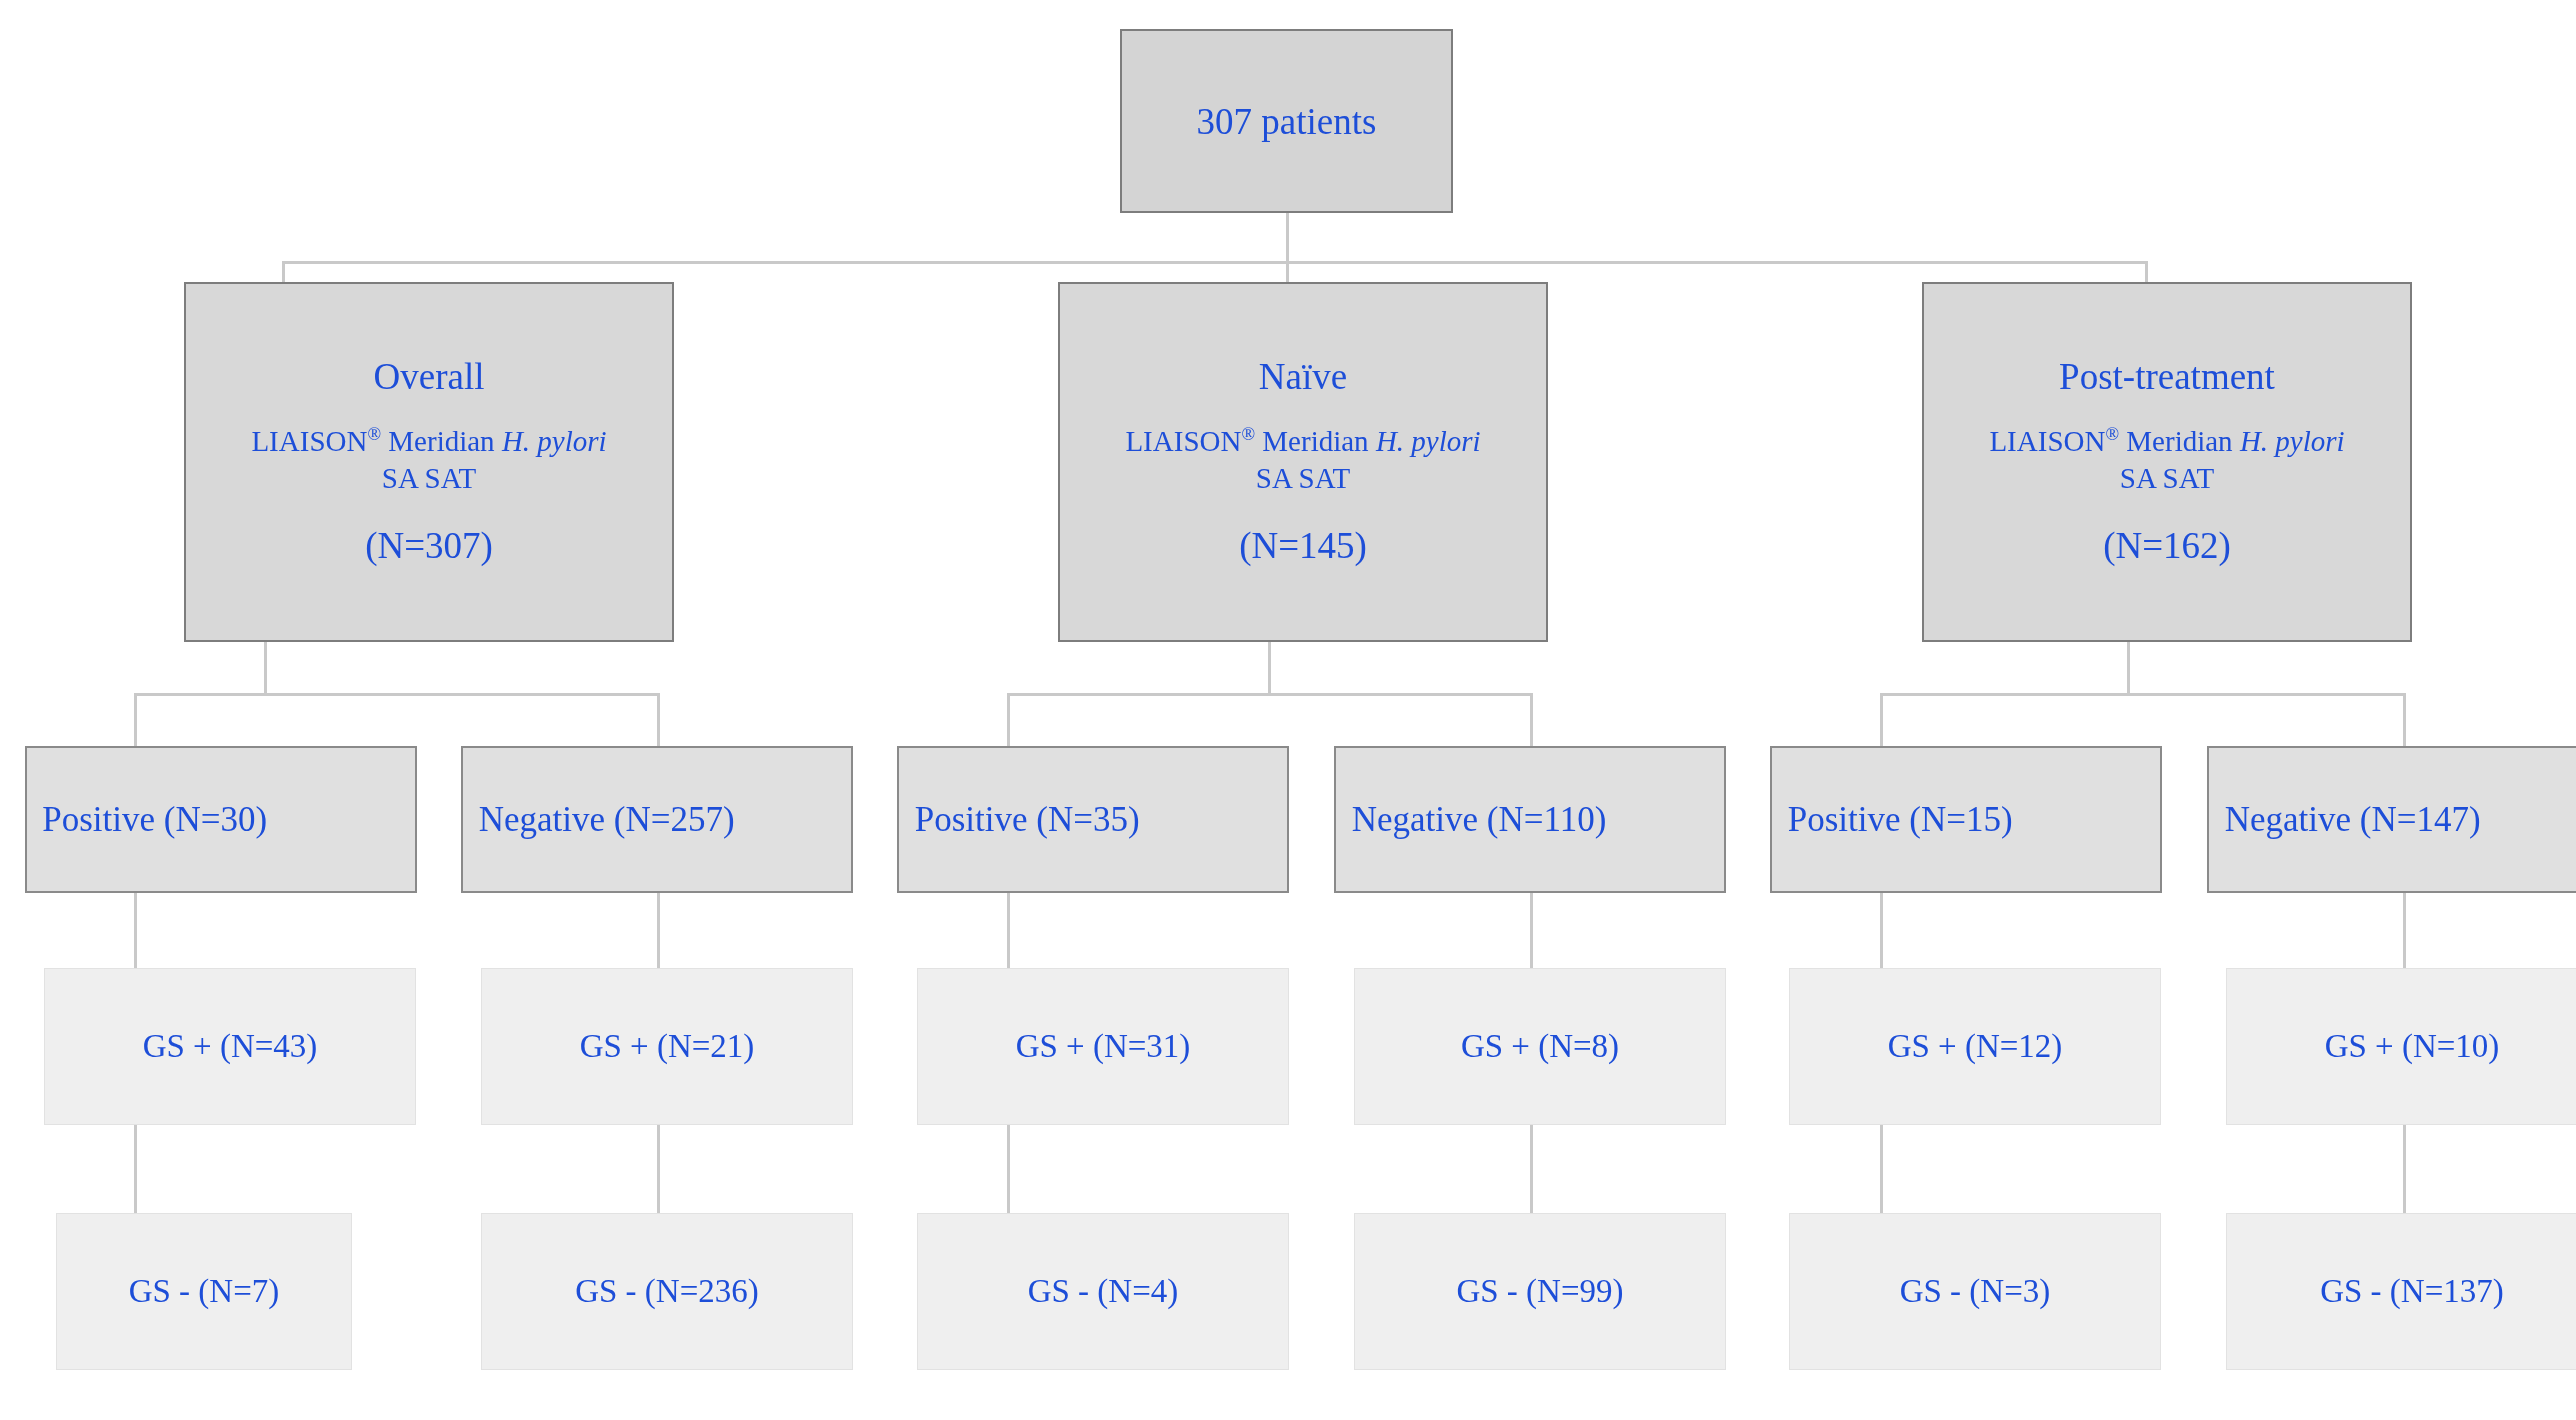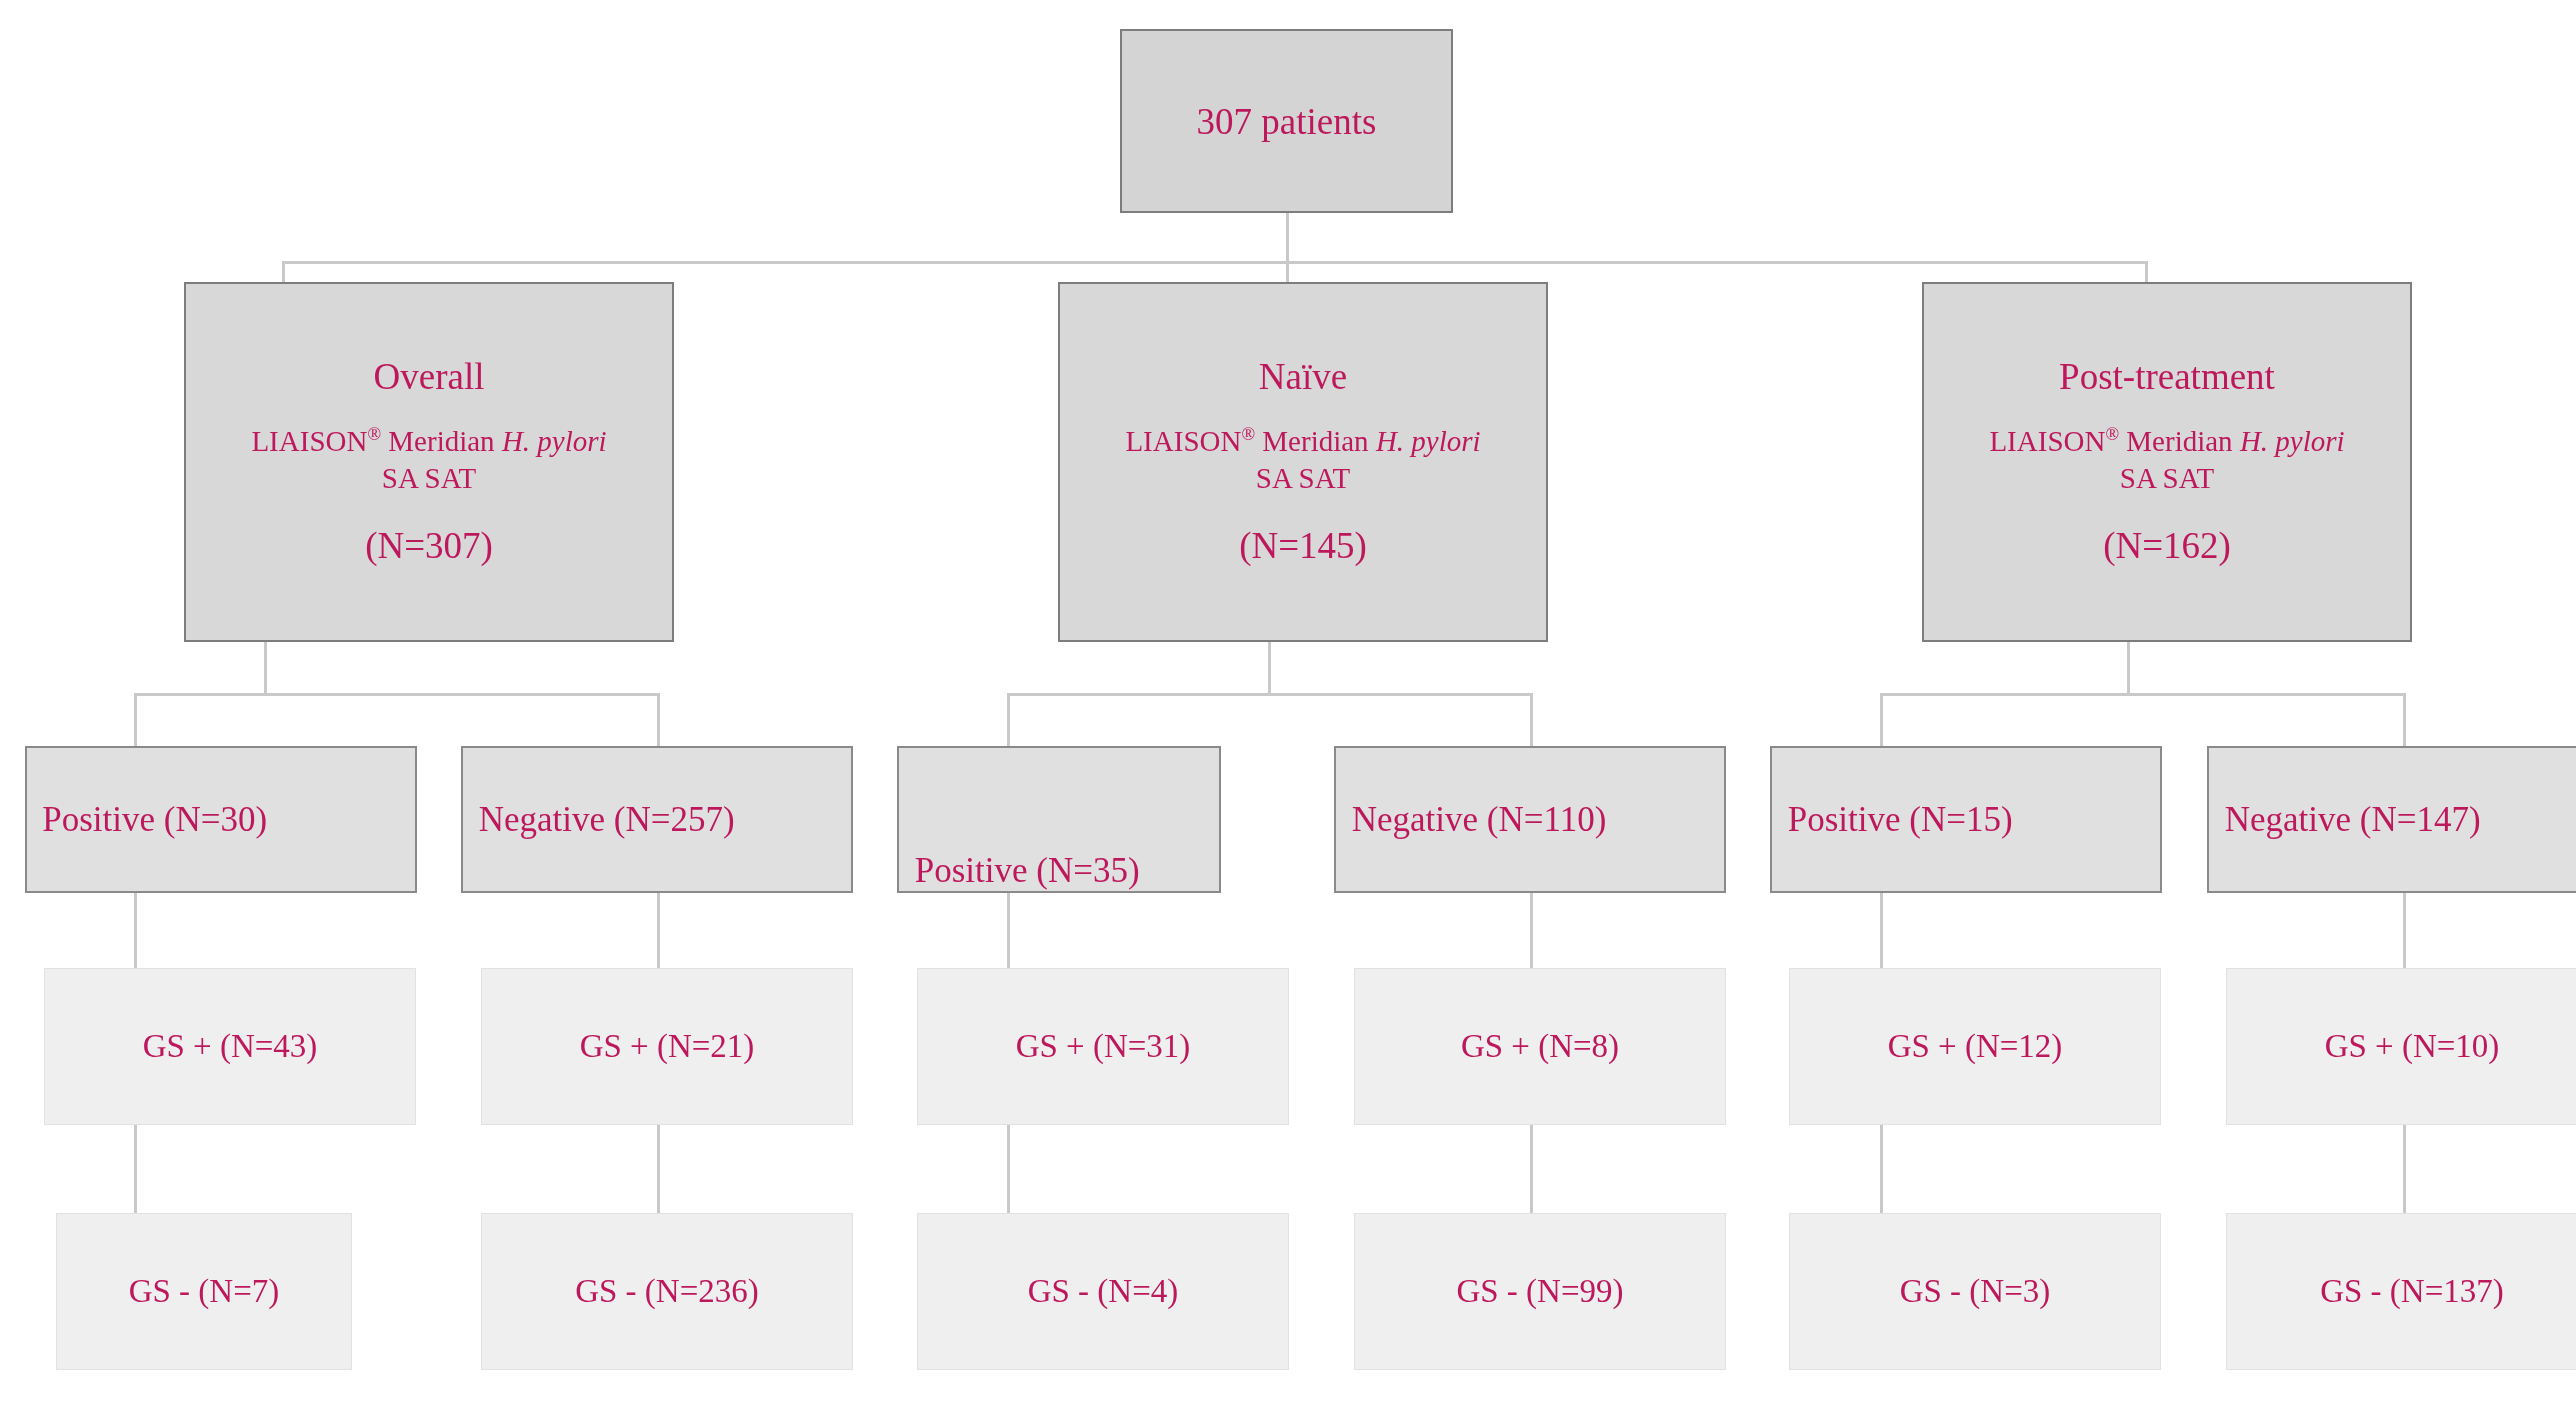--- a/index.html
+++ b/index.html
@@ -15,21 +15,21 @@
     font-family: "Liberation Serif", "DejaVu Serif", serif;
     overflow: hidden;
   }
 
   .node {
     position: absolute;
     box-sizing: border-box;
     display: flex;
     flex-direction: column;
     justify-content: center;
-    color: #be185d;
+    color: #1d4ed8;
     z-index: 3;
   }
 
   
   .lvl-root {
     background: #d4d4d4;
     border: 2.9px solid #7d7d7d;
     align-items: center;
     text-align: center;
     font-size: 37px;
@@ -166,21 +166,21 @@
     </div>
     <div class="group-n">(N=162)</div>
   </div>
 
   <div class="node lvl-result" style="left:24.5px; top:746px; width:392px; height:147px;">
     <div>Positive (N=30)</div>
   </div>
   <div class="node lvl-result" style="left:461px; top:746px; width:392px; height:147px;">
     <div>Negative (N=257)</div>
   </div>
-  <div class="node lvl-result" style="left:897px; top:746px; width:324px; height:147px;justify-content:flex-end;">
+  <div class="node lvl-result" style="left:897px; top:746px; width:392px; height:147px;">
     <div>Positive (N=35)</div>
   </div>
   <div class="node lvl-result" style="left:1334px; top:746px; width:392px; height:147px;">
     <div>Negative (N=110)</div>
   </div>
   <div class="node lvl-result" style="left:1770px; top:746px; width:392px; height:147px;justify-content:center;">
     <div>Positive (N=15)</div>
   </div>
   <div class="node lvl-result" style="left:2207px; top:746px; width:392px; height:147px;">
     <div>Negative (N=147)</div>

